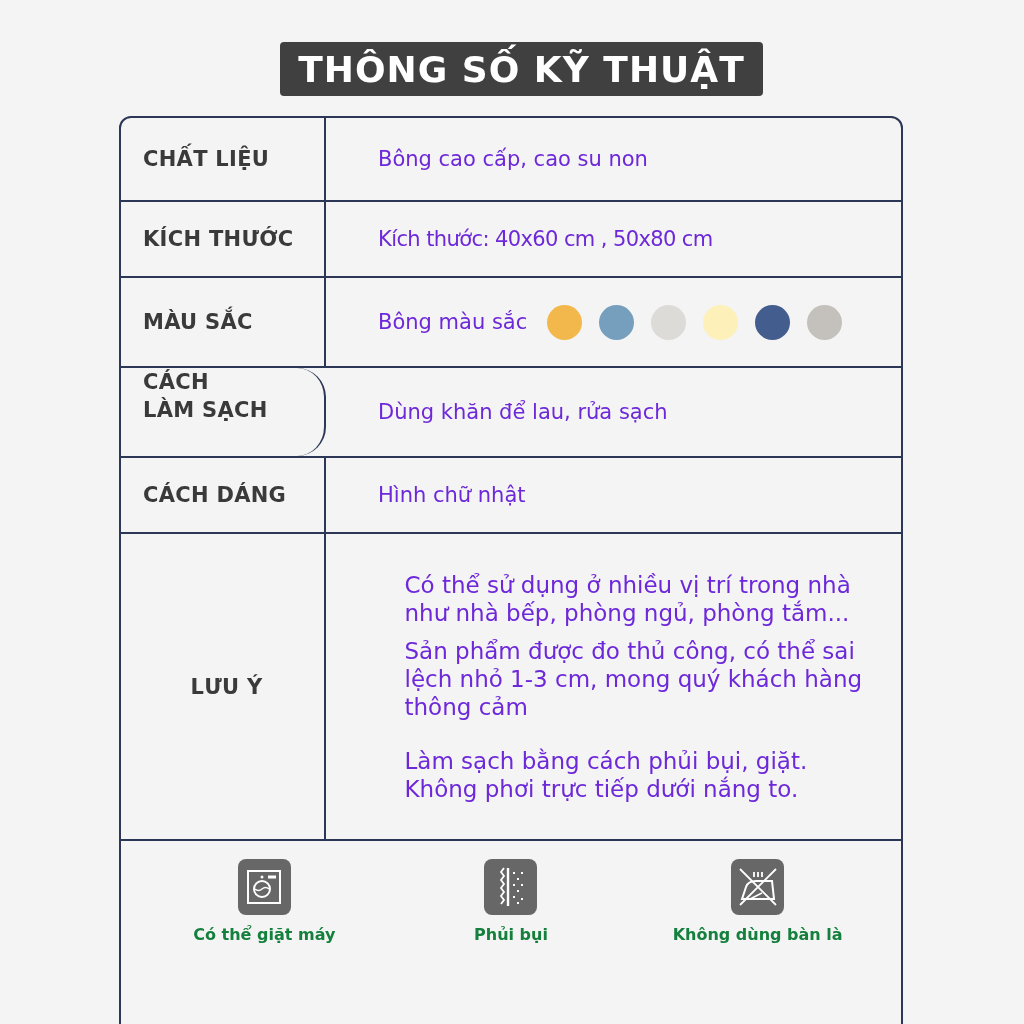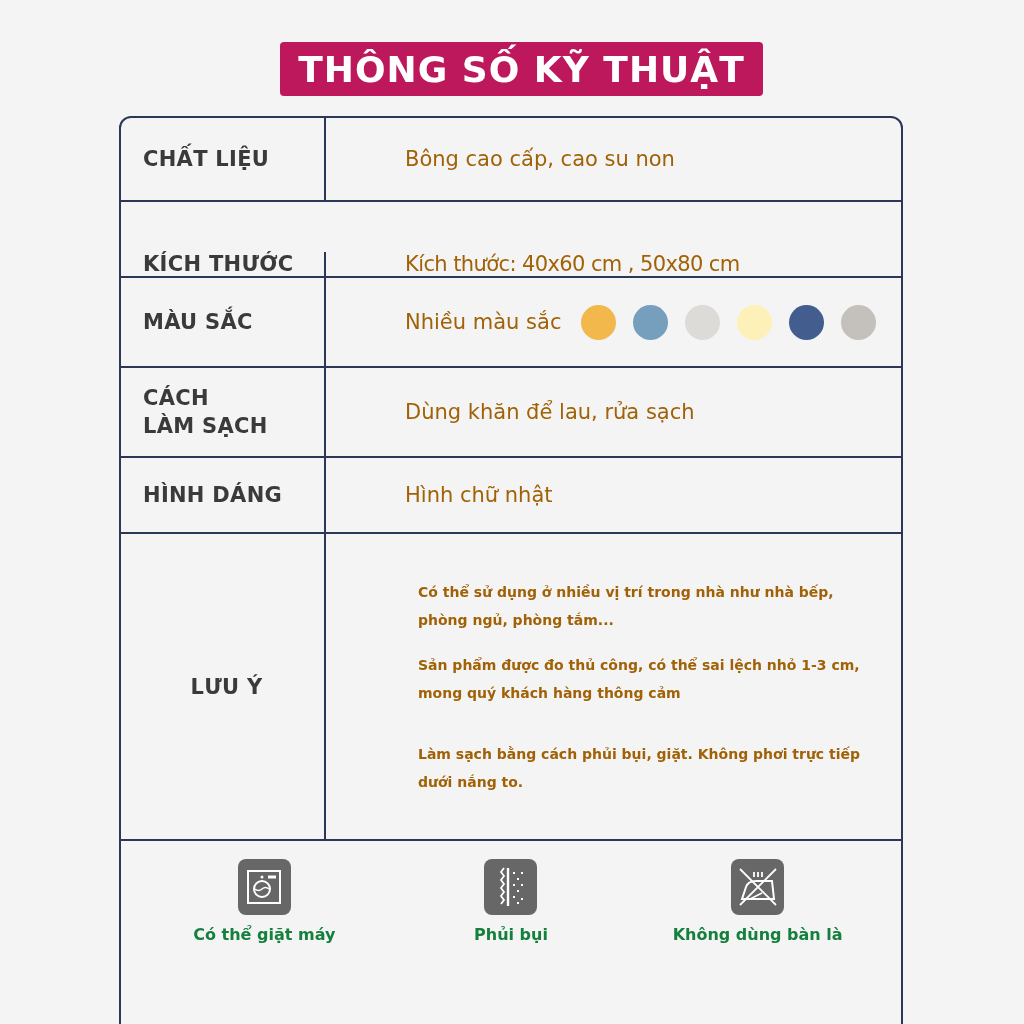--- a/index.html
+++ b/index.html
@@ -2,48 +2,48 @@
 <html><head>
 <meta charset="utf-8">
 <style>
   html, body { margin:0; padding:0; }
   body {
     width:1024px; height:1024px; background:#f4f4f4; position:relative; overflow:hidden;
     font-family: "Liberation Sans", "DejaVu Sans", sans-serif; color:#3d3d3d;
   }
   .banner {
     position:absolute; left:280px; top:42px; width:483px; height:54px;
-    background:#be185d; border-radius:4px;
+    background:#404040; border-radius:4px;
     display:flex; align-items:center; justify-content:center;
   }
   .banner span {
     color:#fff; font-weight:700; font-size:36px; letter-spacing:1px;
     font-family: "DejaVu Sans", sans-serif;
   }
   .table {
     position:absolute; left:119px; top:116px; width:784px; height:936px;
     border:2px solid #2c3657; border-radius:12px; box-sizing:border-box; overflow:hidden;
   }
   .row { position:absolute; left:0; right:0; border-bottom:2px solid #2c3657; box-sizing:border-box; display:flex; }
   .row .label {
     width:205px; border-right:2px solid #2c3657; box-sizing:border-box;
     display:flex; align-items:center; padding-left:22px;
     font-weight:700; font-size:21px; color:#3a3a3a; letter-spacing:0.3px;
     font-family: "DejaVu Sans", sans-serif;
   }
   .row .label.center { justify-content:center; padding-left:8px; }
   .row .value {
-    flex:1; display:flex; align-items:center; padding-left:79px;
-    font-size:21px; color:#a16207;
+    flex:1; display:flex; align-items:center; padding-left:52px;
+    font-size:21px; color:#6d28d9;
     font-family: "DejaVu Sans", sans-serif;
   }
   .swatches { display:flex; gap:17px; margin-left:20px; }
   .swatch { width:35px; height:35px; border-radius:50%; display:inline-block; }
   .notes { flex-direction:column; align-items:flex-start; justify-content:center; }
-  .notes p { margin:7px; line-height:28px; font-size:14px; width:470px;font-weight:bold; }
+  .notes p { margin:0; line-height:28px; font-size:23px; width:470px; }
   .notes p + p { margin-top:10px; }
   .notes p.gap { margin-top:26px; }
   .icons {
     position:absolute; left:0; right:0; top:723px; bottom:0;
     display:flex; justify-content:space-around; align-items:flex-start; padding:18px 20px 0;
   }
   .care { display:flex; flex-direction:column; align-items:center; width:190px; }
   .care .ic {
     width:53px; height:56px; background:#676767; border-radius:8px;
     display:flex; align-items:center; justify-content:center;
@@ -60,50 +60,50 @@
   <span>THÔNG SỐ KỸ THUẬT</span>
 </div>
 
 <div class="table">
 
   <div class="row" style="top:0;height:84px;">
     <div class="label">CHẤT LIỆU</div>
     <div class="value">Bông cao cấp, cao su non</div>
   </div>
 
-  <div class="row" style="top:84px;height:76px;align-items:flex-end;">
+  <div class="row" style="top:84px;height:76px;">
     <div class="label">KÍCH THƯỚC</div>
     <div class="value" style="letter-spacing:-0.6px;">Kích thước: 40x60 cm , 50x80 cm</div>
   </div>
 
   <div class="row" style="top:160px;height:90px;text-align:center;">
     <div class="label">MÀU SẮC</div>
     <div class="value">
-      <span>Nhiều màu sắc</span>
+      <span>Bông màu sắc</span>
       <span class="swatches">
         <span class="swatch" style="background:#f2b84b"></span>
         <span class="swatch" style="background:#769fbd"></span>
         <span class="swatch" style="background:#dddbd8"></span>
         <span class="swatch" style="background:#fdf0b8"></span>
         <span class="swatch" style="background:#435d8e"></span>
         <span class="swatch" style="background:#c4c1bc"></span>
       </span>
     </div>
   </div>
 
   <div class="row" style="top:250px;height:90px;">
-    <div class="label" style="flex-direction:column;align-items:flex-start;justify-content:center;line-height:28px;">
+    <div class="label" style="flex-direction:column;align-items:flex-start;line-height:28px;border-radius:29px;">
       <span>CÁCH</span>
       <span>LÀM SẠCH</span>
     </div>
     <div class="value">Dùng khăn để lau, rửa sạch</div>
   </div>
 
   <div class="row" style="top:340px;height:76px;">
-    <div class="label">HÌNH DÁNG</div>
+    <div class="label">CÁCH DÁNG</div>
     <div class="value">Hình chữ nhật</div>
   </div>
 
   <div class="row" style="top:416px;height:307px;">
     <div class="label center">LƯU Ý</div>
     <div class="value notes">
       <p>Có thể sử dụng ở nhiều vị trí trong nhà như nhà bếp, phòng ngủ, phòng tắm...</p>
       <p>Sản phẩm được đo thủ công, có thể sai lệch nhỏ 1-3 cm, mong quý khách hàng thông cảm</p>
       <p class="gap">Làm sạch bằng cách phủi bụi, giặt. Không phơi trực tiếp dưới nắng to.</p>
     </div>

